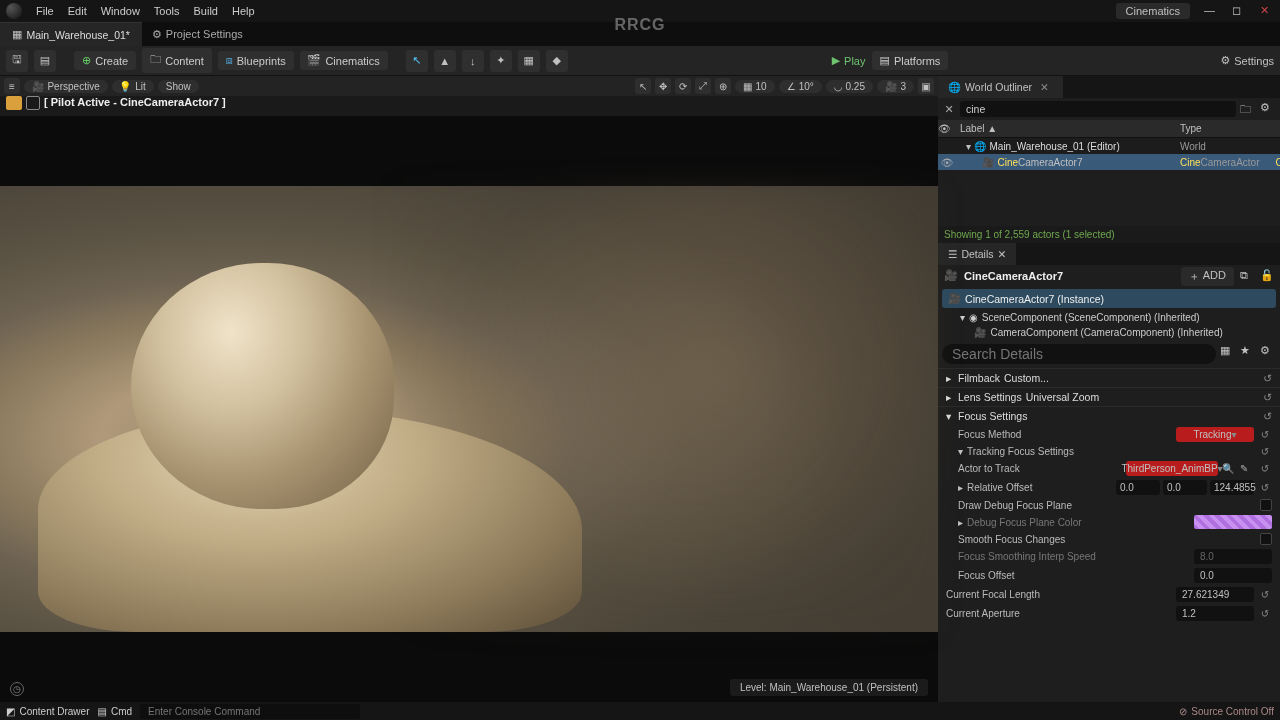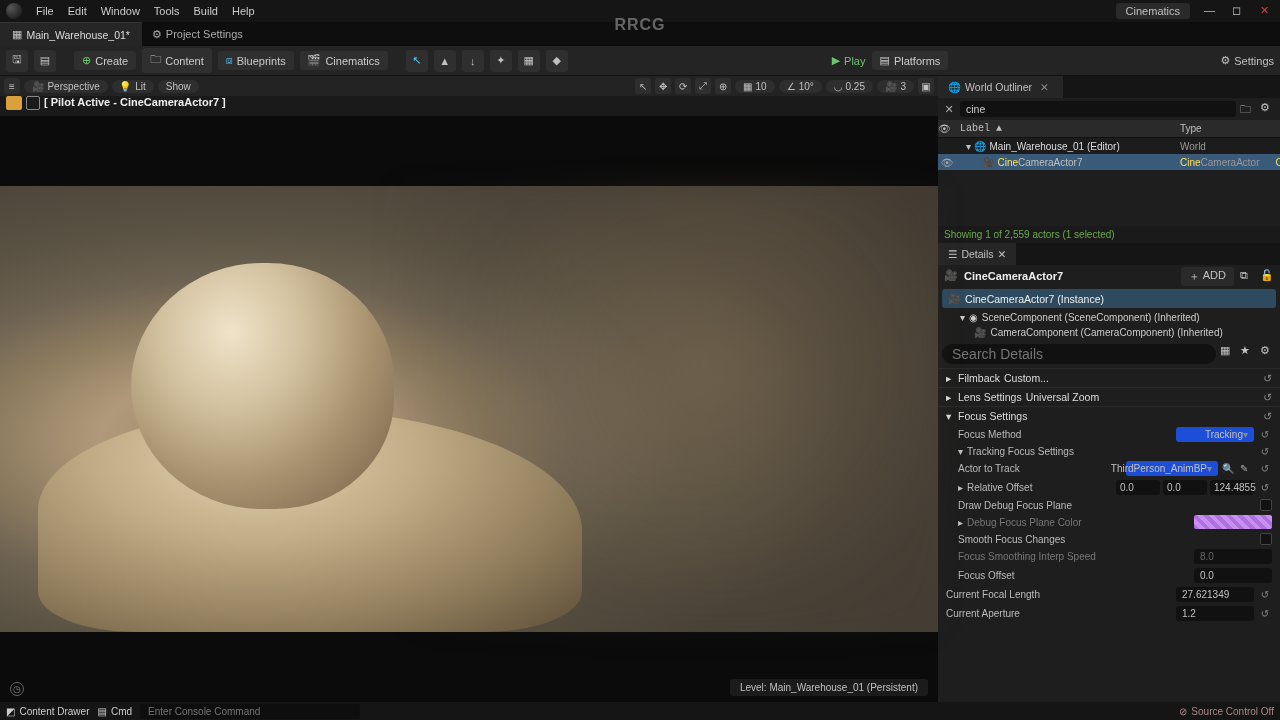--- a/index.html
+++ b/index.html
@@ -57,21 +57,21 @@
 .panel-tabs { height:22px; background:#151515; display:flex; align-items:stretch; }
 .panel-tabs .ptab { display:flex; align-items:center; gap:4px; padding:0 10px; background:#262626; font-size:10.5px; }
 .panel-tabs .px { color:#888; padding:0 4px; cursor:default; }
 .panel-search { height:22px; background:#1e1e1e; display:flex; align-items:center; padding:0 4px; gap:4px; }
 .panel-search .sx { width:14px; text-align:center; color:#aaa; }
 .panel-search input { flex:1; background:#111; border:none; color:#ccc; padding:2px 6px; border-radius:3px; font-size:10.5px; }
 .panel-search .ri { width:16px; height:16px; }
 
 .ol-head { height:18px; background:#2a2a2a; display:flex; align-items:center; font-size:10px; border-bottom:1px solid #111; }
 .ol-head .c1 { width:18px; }
-.ol-head .c2 { flex:1; padding-left:4px;font-family:Liberation Mono, monospace; }
+.ol-head .c2 { flex:1; padding-left:4px; }
 .ol-head .c3 { width:100px; }
 .ol-rows { background:#1c1c1c; flex:0 0 auto; }
 .ol-row { height:16px; display:flex; align-items:center; font-size:10px; }
 .ol-row.sel { background:#3a5a7a; }
 .ol-row .eye { width:18px; text-align:center; color:#aaa; }
 .ol-row .lbl { flex:1; display:flex; align-items:center; gap:3px; padding-left:2px; }
 .ol-row .typ { width:100px; color:#999; }
 .ol-row .world { color:#ddd; }
 .match { color:#ffe05a; }
 .ol-summary { padding:3px 6px; color:#6fa84f; font-size:10px; background:#1a1a1a; margin-top:56px; }
@@ -92,21 +92,21 @@
 .det-search .di { width:16px; height:16px; }
 
 .det-body { flex:1; overflow:hidden; }
 .det-cat { padding:3px 8px; color:#ddd; font-size:10.5px; display:flex; align-items:center; gap:4px; border-top:1px solid #2a2a2a; }
 .det-cat .tri { width:8px; }
 .det-cat .reset { margin-left:auto; color:#888; }
 .det-row { padding:2px 8px 2px 20px; display:flex; align-items:center; gap:4px; font-size:10px; }
 .det-row.sub { }
 .det-row .lbl { flex:1; color:#bbb; white-space:nowrap; overflow:hidden; text-overflow:ellipsis; }
 .det-row .lbl.dim { color:#777; }
-.det-row .val-drop { width:78px; background:#1d4ed8; padding:2px 6px; border-radius:3px; display:flex; justify-content:flex-end; }
+.det-row .val-drop { width:78px; background:#b91c1c; padding:2px 6px; border-radius:3px; display:flex; justify-content:center; }
 .det-row .val-drop::after { content:"▾"; color:#888; }
 .det-row .val-num { width:78px; background:#111; padding:2px 6px; border-radius:3px; text-align:left; }
 .det-row .val-num.dim { color:#666; }
 .det-row .vec3 { display:flex; gap:3px; }
 .det-row .vec3 .n { width:44px; background:#111; padding:2px 4px; border-radius:3px; }
 .det-row .chk { width:12px; height:12px; background:#111; border:1px solid #444; border-radius:2px; }
 .det-row .swatch { width:78px; height:14px; border-radius:2px; background:repeating-linear-gradient(45deg,#b070e0 0 4px,#c890f0 4px 8px); }
 .det-row .reset { color:#888; width:14px; text-align:center; }
 .det-row .pick { width:14px; color:#aaa; }
 

